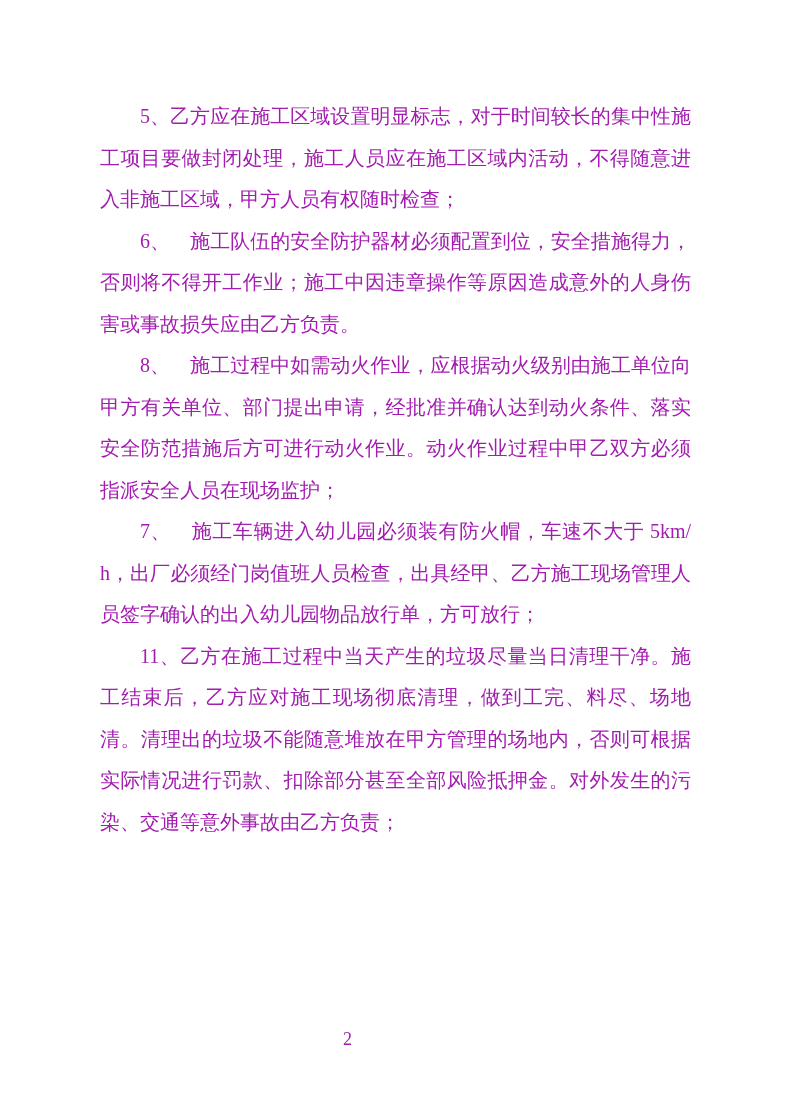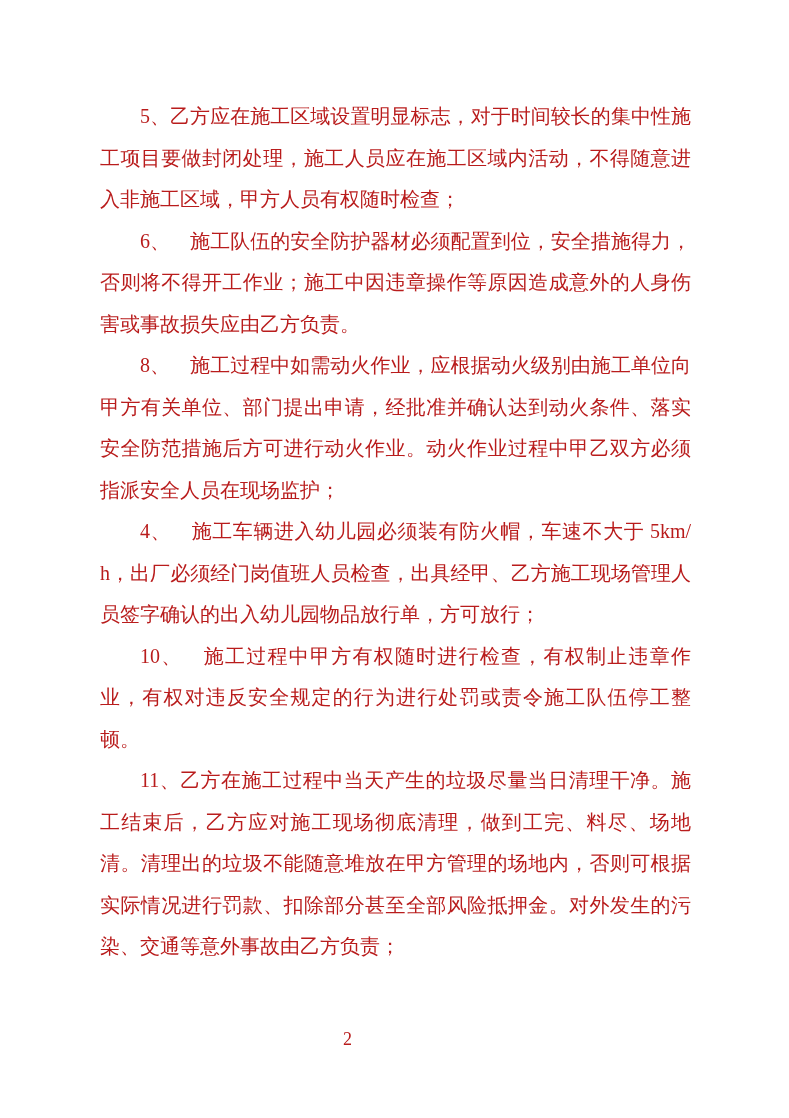--- a/index.html
+++ b/index.html
@@ -7,21 +7,21 @@
     padding: 0;
     background: #ffffff;
   }
   .page {
     position: relative;
     width: 695px;
     height: 1118px;
     background: #ffffff;
     overflow: hidden;
     font-family: "Liberation Serif", "DejaVu Serif", serif;
-    color: #b91c1c;
+    color: #a21caf;
   }
   .content {
     position: absolute;
     left: 100px;
     top: 96px;
     width: 591px;
   }
   .para {
     margin: 0;
     padding: 0;
@@ -45,20 +45,19 @@
   }
 </style>
 </head>
 <body>
 
 <div class="page">
   <div class="content">
     <p class="para">5、乙方应在施工区域设置明显标志，对于时间较长的集中性施工项目要做封闭处理，施工人员应在施工区域内活动，不得随意进入非施工区域，甲方人员有权随时检查；</p>
     <p class="para">6、　施工队伍的安全防护器材必须配置到位，安全措施得力，否则将不得开工作业；施工中因违章操作等原因造成意外的人身伤害或事故损失应由乙方负责。</p>
     <p class="para">8、　施工过程中如需动火作业，应根据动火级别由施工单位向甲方有关单位、部门提出申请，经批准并确认达到动火条件、落实安全防范措施后方可进行动火作业。动火作业过程中甲乙双方必须指派安全人员在现场监护；</p>
-    <p class="para">4、　施工车辆进入幼儿园必须装有防火帽，车速不大于 5km/h，出厂必须经门岗值班人员检查，出具经甲、乙方施工现场管理人员签字确认的出入幼儿园物品放行单，方可放行；</p>
-    <p class="para">10、　施工过程中甲方有权随时进行检查，有权制止违章作业，有权对违反安全规定的行为进行处罚或责令施工队伍停工整顿。</p>
+    <p class="para">7、　施工车辆进入幼儿园必须装有防火帽，车速不大于 5km/h，出厂必须经门岗值班人员检查，出具经甲、乙方施工现场管理人员签字确认的出入幼儿园物品放行单，方可放行；</p>
     <p class="para">11、乙方在施工过程中当天产生的垃圾尽量当日清理干净。施工结束后，乙方应对施工现场彻底清理，做到工完、料尽、场地清。清理出的垃圾不能随意堆放在甲方管理的场地内，否则可根据实际情况进行罚款、扣除部分甚至全部风险抵押金。对外发生的污染、交通等意外事故由乙方负责；</p>
   </div>
   <div class="footer">
     <span class="page-num">2</span>
   </div>
 </div>
 
 </body></html>

